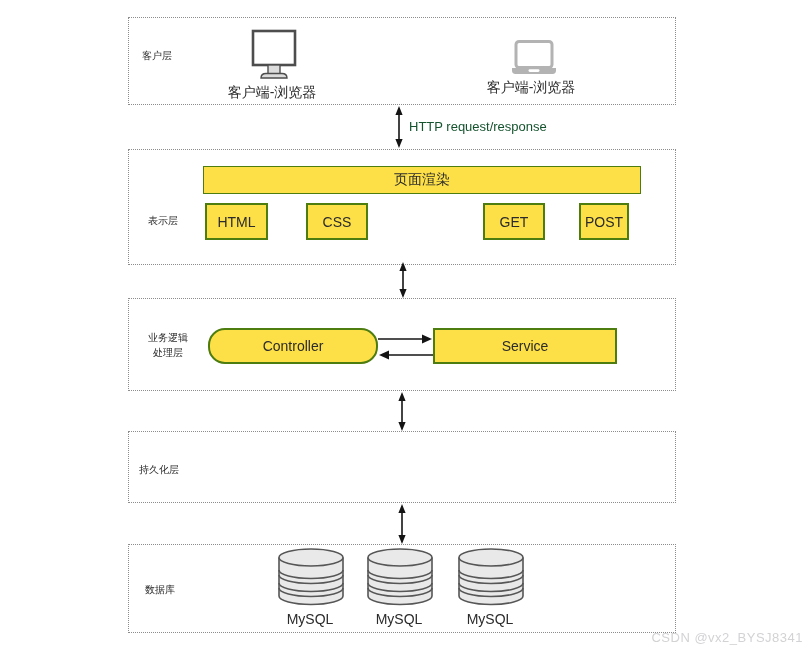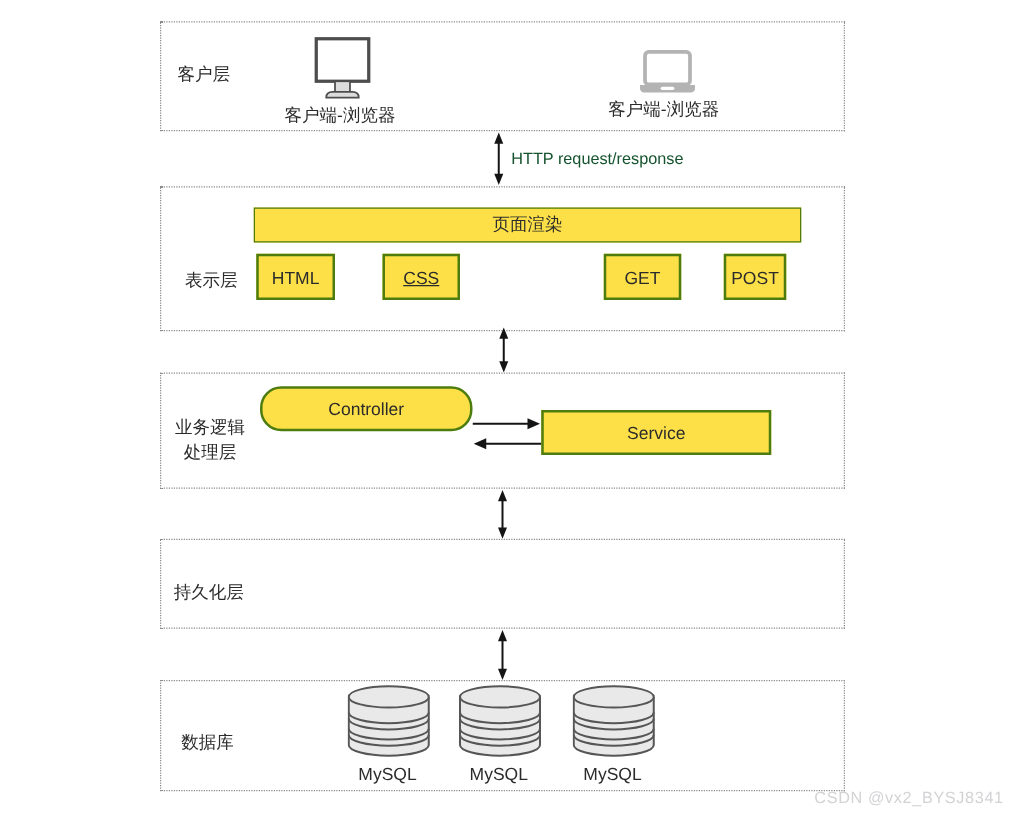--- a/index.html
+++ b/index.html
@@ -3,21 +3,21 @@
 <meta charset="utf-8">
 <style>
   * { margin: 0; padding: 0; box-sizing: border-box; }
   html, body { background: #ffffff; }
   .canvas {
     position: relative; width: 807px; height: 652px; background: #ffffff;
     font-family: "Liberation Sans", "DejaVu Sans", sans-serif; color: #2b2b2b;
     overflow: hidden;
   }
   .layer { position: absolute; left: 128px; width: 548px; border: 1px dotted #8c8c8c; background: #ffffff; }
-  .layer-label { position: absolute; font-size: 14px; color: #2b2b2b; white-space: pre-line; line-height: 1.45; }
+  .layer-label { position: absolute; font-size: 10px; color: #2b2b2b; white-space: pre-line; line-height: 1.45; }
   .node {
     position: absolute; display: flex; align-items: center; justify-content: center;
     background: #fde047; border: 2px solid #4d7c0f; font-size: 14px; color: #2b2b2b;
   }
   .node.thin { border-width: 1.3px; }
   .node.dark-border { border-color: #303030; }
   .icon-label { position: absolute; font-size: 14px; text-align: center; color: #2b2b2b; }
   .svg-abs { position: absolute; display: block; }
   .conn-label { position: absolute; font-size: 13px; color: #14532d; white-space: nowrap; }
   .watermark { position: absolute; right: 4px; top: 630px; font-size: 13px; color: #d3d3d6; letter-spacing: 0.5px; }
@@ -51,35 +51,35 @@
     <polygon points="6,43 2.4,34 9.6,34" fill="#141414"></polygon>
   </svg>
   <span class="conn-label" style="left:409px; top:119px;">HTTP request/response</span>
 
   <section class="layer" style="top:149px; height:116px;"></section>
   <span class="layer-label" style="left:148px; top:214px;">表示层</span>
 
   <div class="node thin" style="left:203px; top:166px; width:438px; height:28px;">页面渲染</div>
 
   <div class="node" style="left:205px; top:203px; width:63px; height:37px;">HTML</div>
-  <div class="node" style="left:306px; top:203px; width:62px; height:37px;text-decoration:underline;">CSS</div>
+  <div class="node" style="left:306px; top:203px; width:62px; height:37px;">CSS</div>
   <div class="node" style="left:483px; top:203px; width:62px; height:37px;">GET</div>
   <div class="node" style="left:579px; top:203px; width:50px; height:37px;">POST</div>
 
   <svg class="svg-abs" style="left:397px; top:261px;" width="12" height="38" viewBox="0 0 12 38">
     <line x1="6" y1="8" x2="6" y2="30" stroke="#141414" stroke-width="1.6"></line>
     <polygon points="6,1 2.4,10 9.6,10" fill="#141414"></polygon>
     <polygon points="6,37 2.4,28 9.6,28" fill="#141414"></polygon>
   </svg>
 
   <section class="layer" style="top:298px; height:93px;"></section>
   <span class="layer-label center-2line" style="left:133px; top:331px; width:70px;">业务逻辑
 处理层</span>
 
-  <div class="node" style="left:208px; top:309px; width:170px; height:36px;border-radius:17px;">Controller</div>
+  <div class="node" style="left:208px; top:328px; width:170px; height:36px;border-radius:17px;">Controller</div>
   <div class="node" style="left:433px; top:328px; width:184px; height:36px;">Service</div>
 
   <svg class="svg-abs" style="left:378px; top:332px;" width="55" height="30" viewBox="0 0 55 30">
     <line x1="0" y1="7" x2="45" y2="7" stroke="#141414" stroke-width="1.5"></line>
     <polygon points="54,7 44,2.6 44,11.4" fill="#141414"></polygon>
     <line x1="10" y1="23" x2="55" y2="23" stroke="#141414" stroke-width="1.5"></line>
     <polygon points="1,23 11,18.6 11,27.4" fill="#141414"></polygon>
   </svg>
 
   <svg class="svg-abs" style="left:396px; top:391px;" width="12" height="41" viewBox="0 0 12 41">

